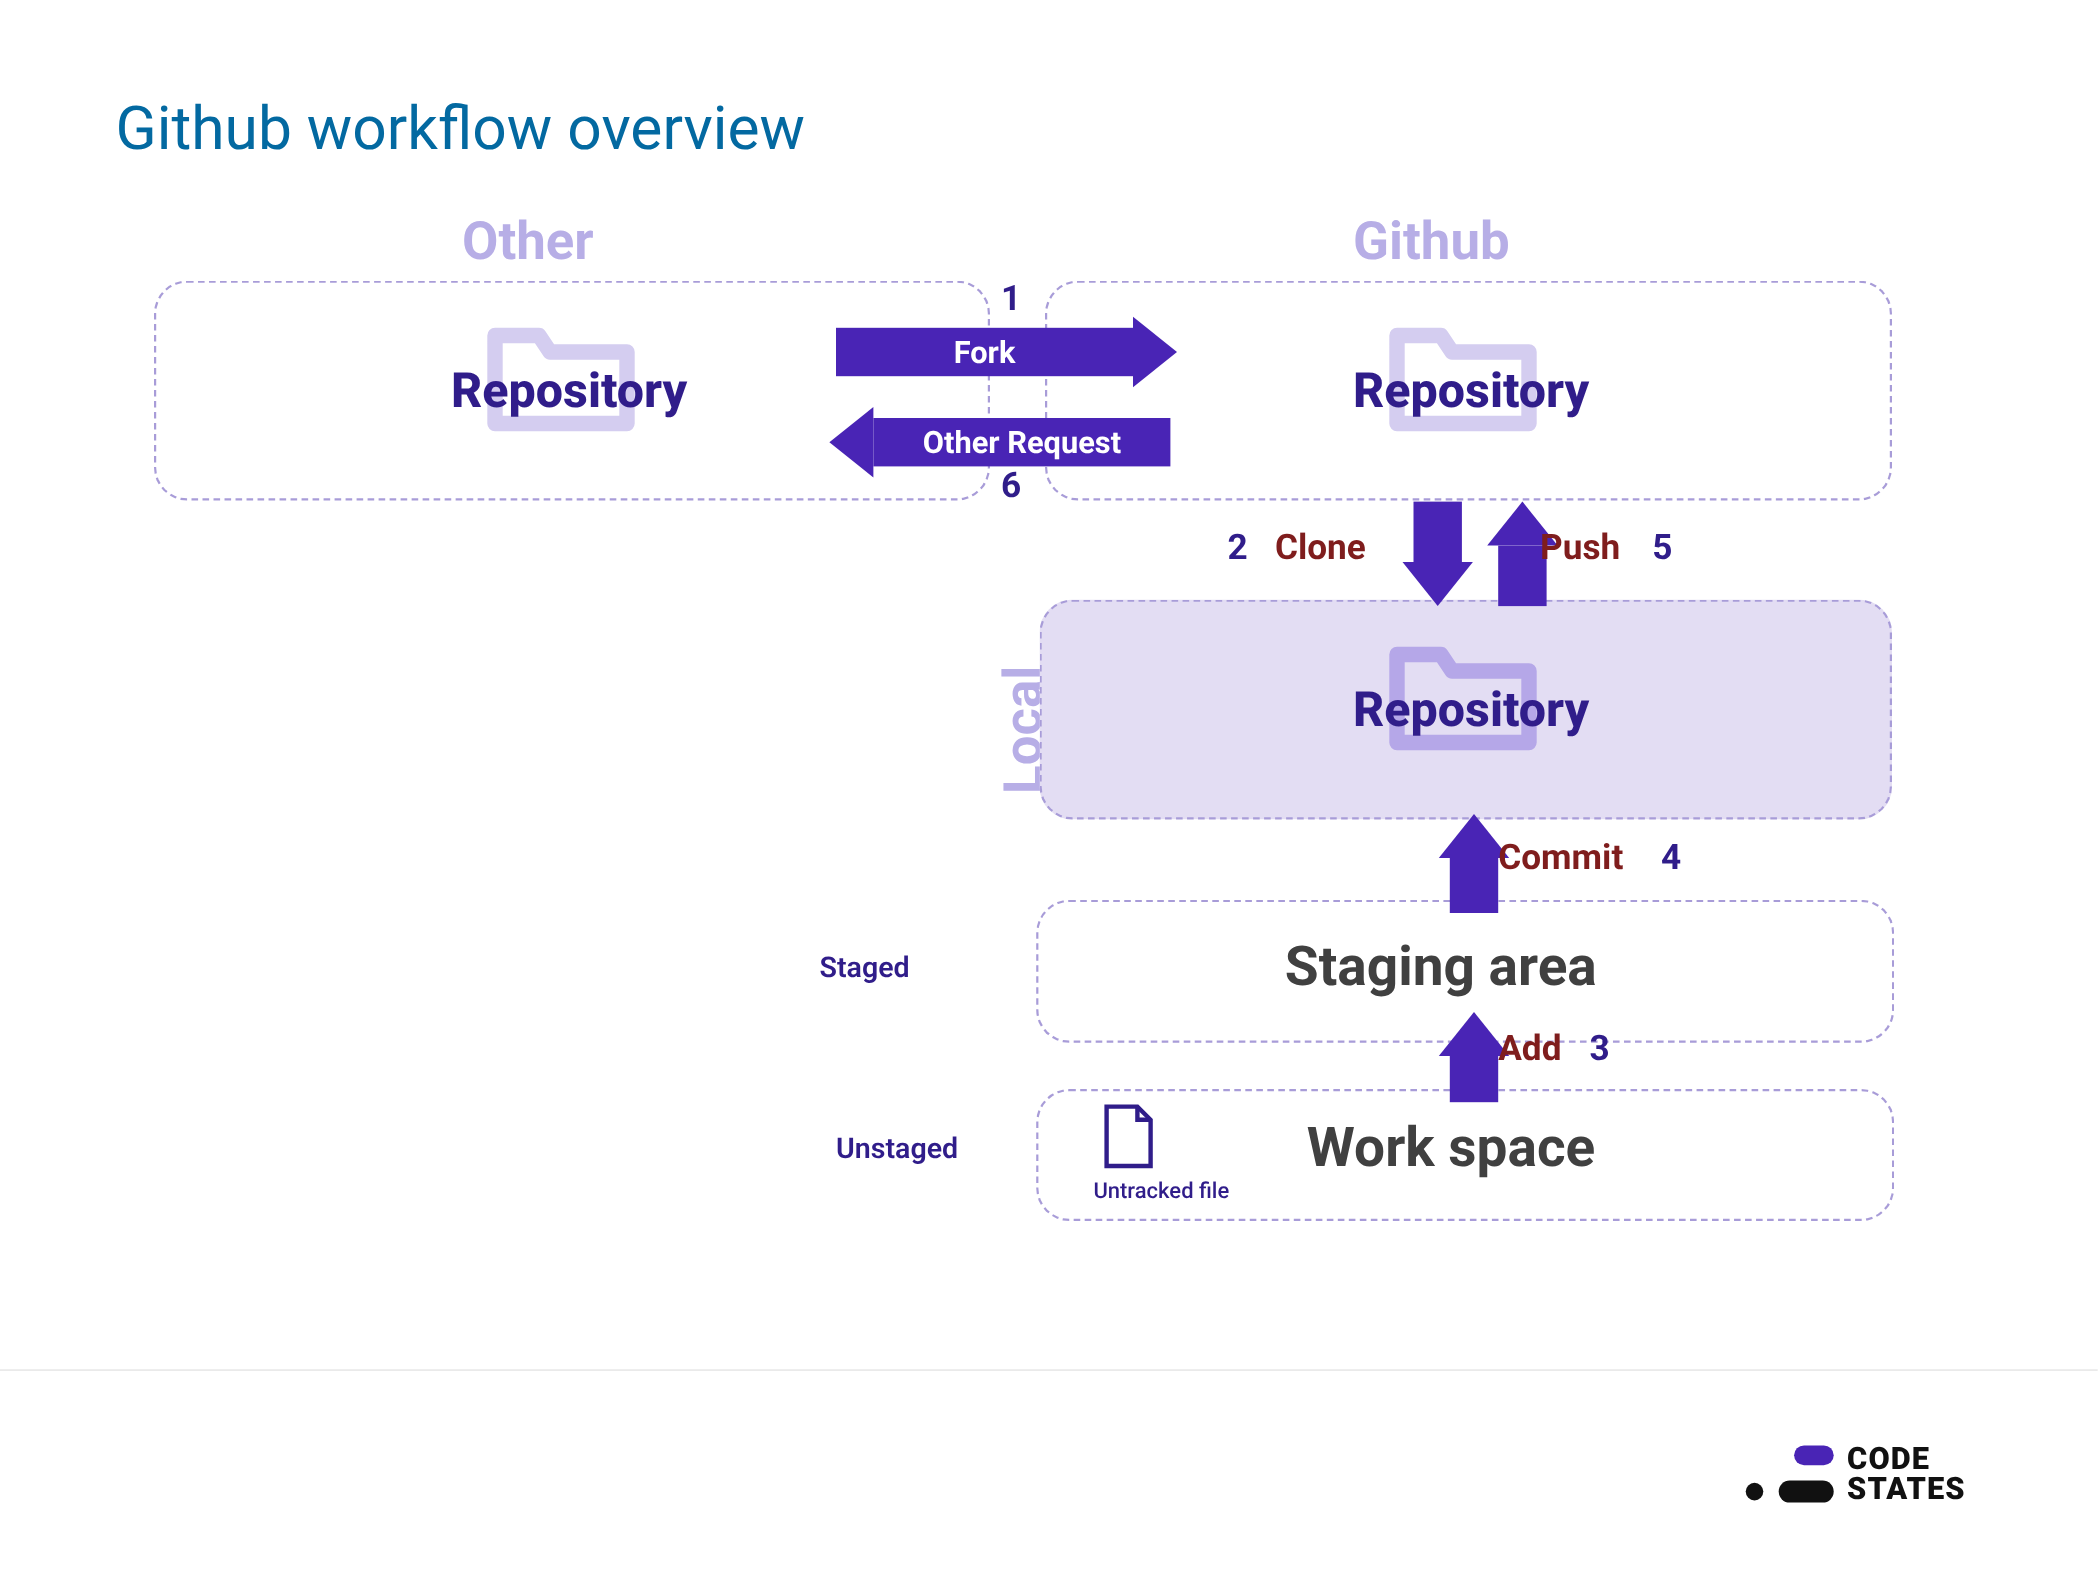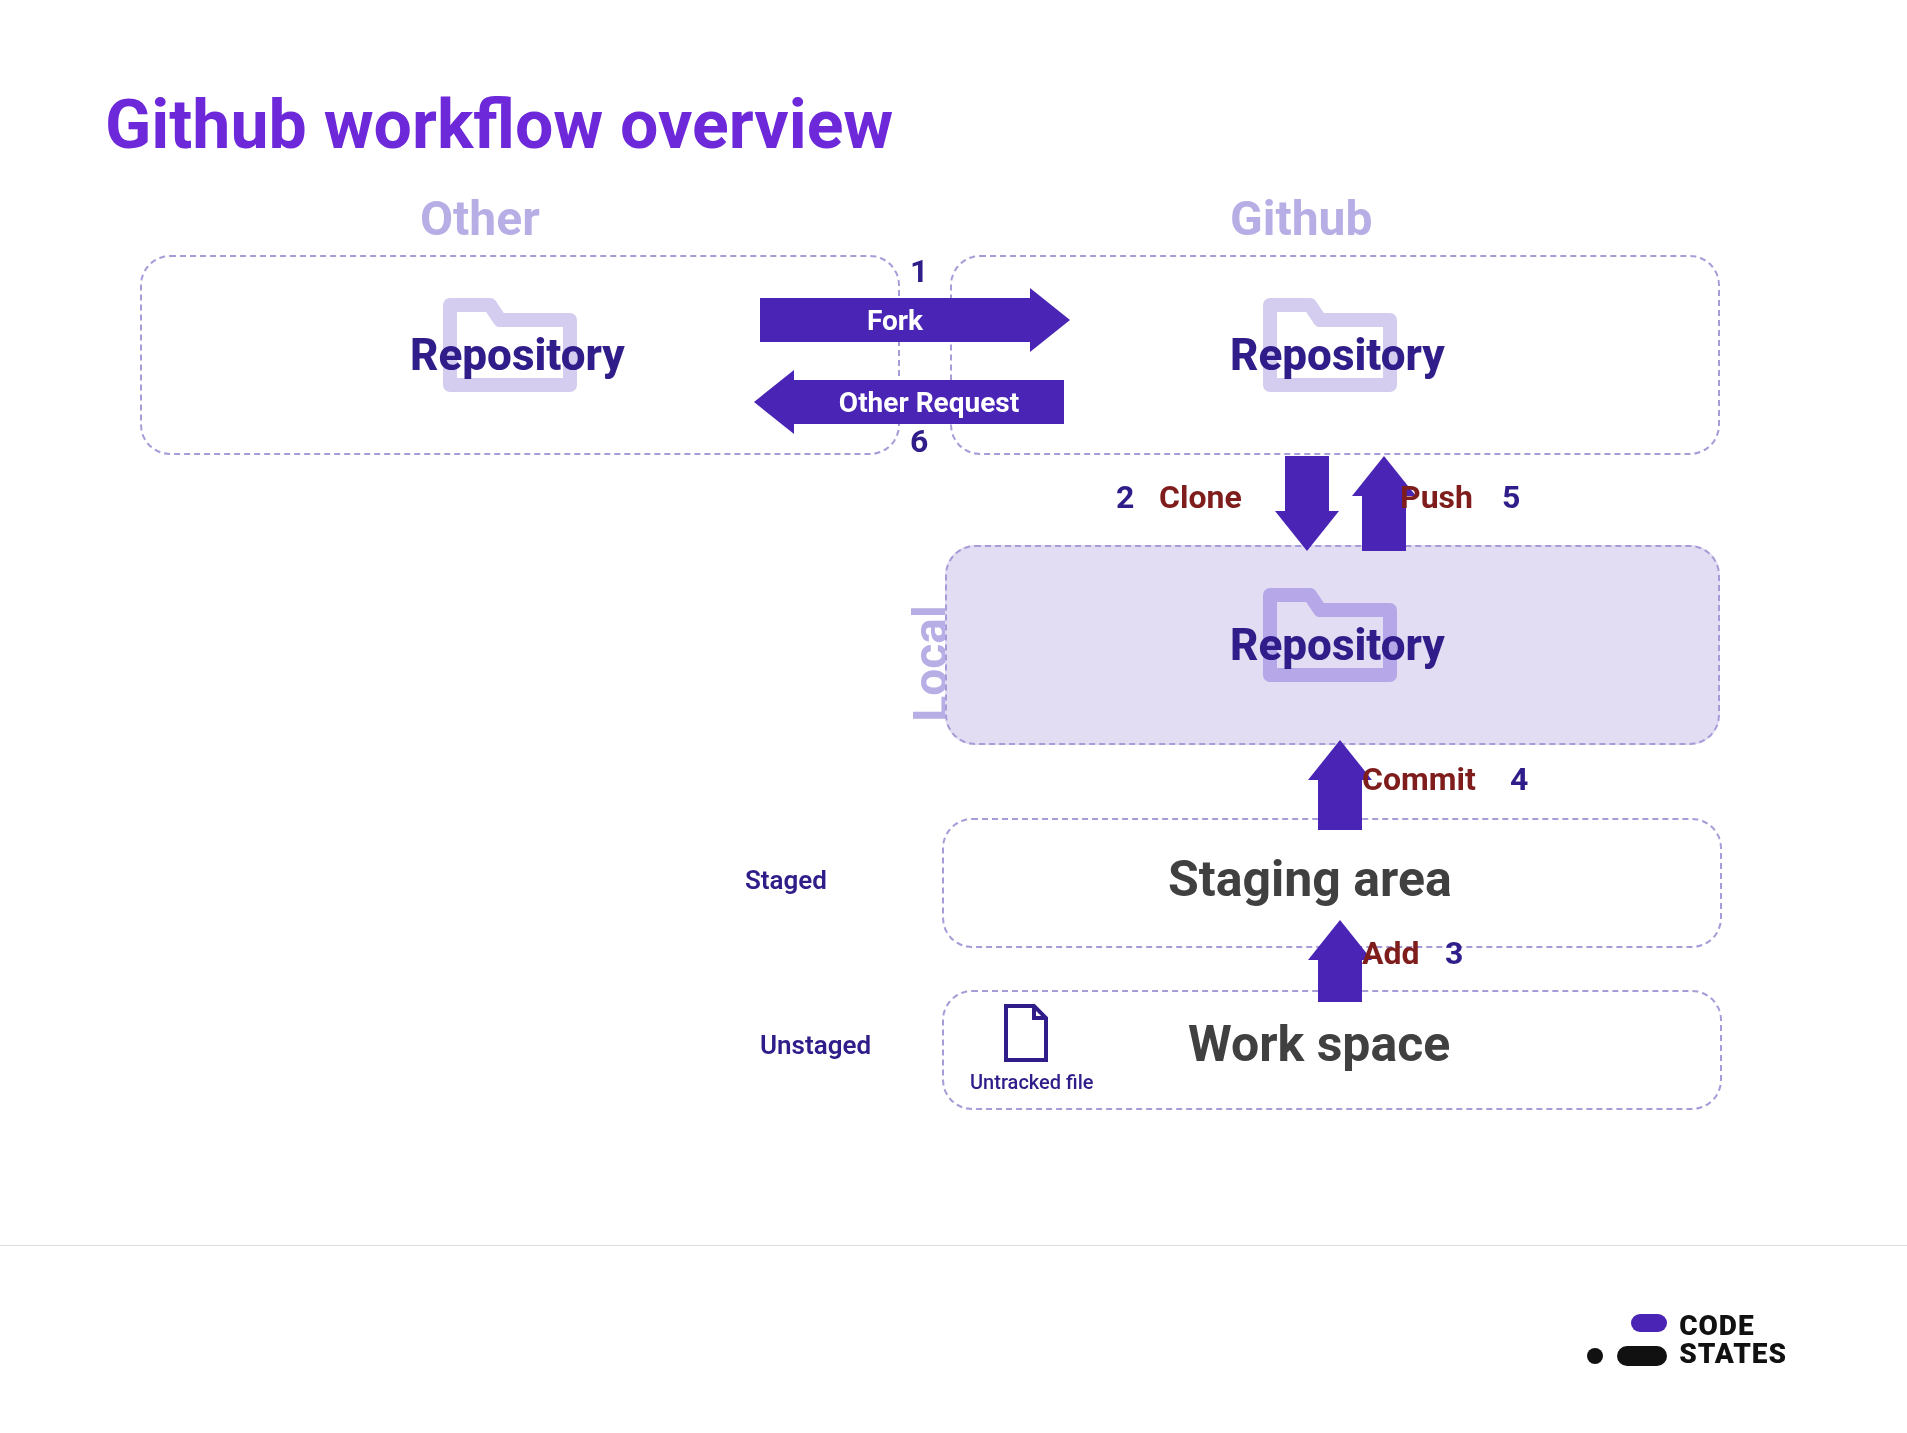--- a/index.html
+++ b/index.html
@@ -12,23 +12,23 @@
 }
 .canvas {
   position: relative;
   width: 100%;
   height: 100%;
 }
 .title {
   position: absolute;
   top: 85px;
   left: 105px;
-  font-size: 68px;
-  font-weight: 700;
-  color: #6d28d9;
+  font-size: 55px;
+  font-weight: 400;
+  color: #0369a1;
 }
 .section-label {
   position: absolute;
   font-size: 48px;
   font-weight: 700;
   color: #b7aee6;
 }
 .section-label.remote {
   top: 310px;
   left: 95px;
@@ -137,20 +137,21 @@
   position: absolute;
   font-size: 32px;
   font-weight: 700;
   color: #7f1d1d;
 }
 .untracked-label {
   position: absolute;
   font-size: 20px;
   color: #301d8a;
   font-weight: 500;
+  margin-left: 24px;
 }
 .footer-line {
   position: absolute;
   top: 1245px;
   left: 0;
   width: 100%;
   height: 1px;
   background: #ddd;
 }
 .logo {

